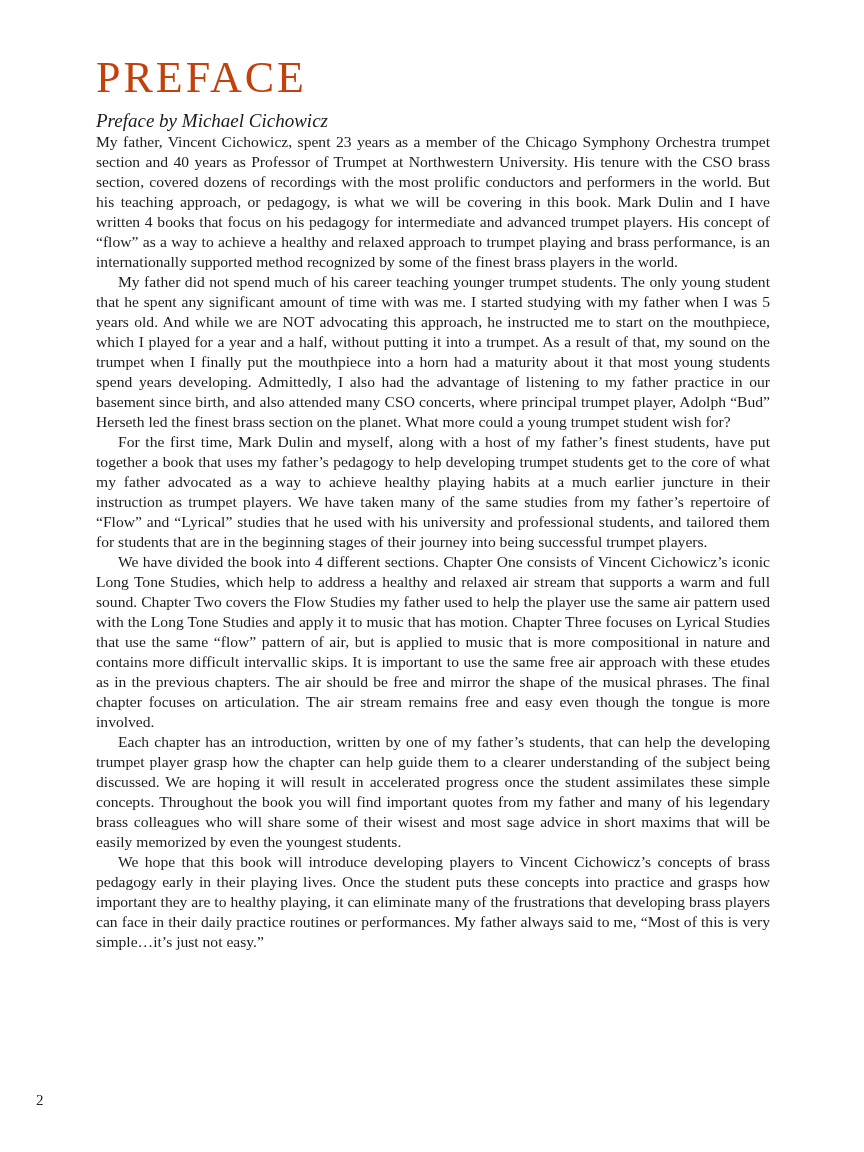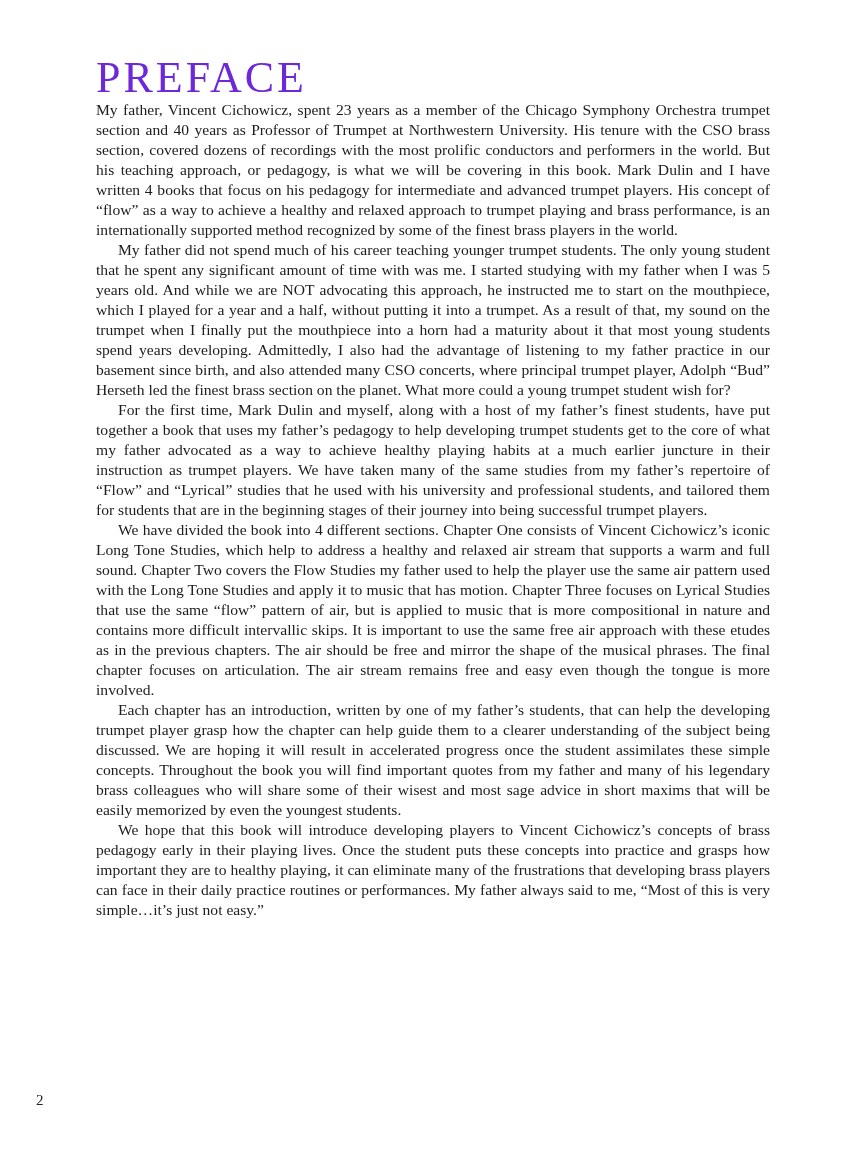--- a/index.html
+++ b/index.html
@@ -25,21 +25,21 @@
   .content {
     padding: 56px 96px 0 96px;
   }
   .title {
     font-family: "Liberation Serif", serif;
     font-size: 44px;
     font-weight: 400;
     letter-spacing: 3px;
     line-height: 1.0;
     margin: 0;
-    color: #6d28d9;
+    color: #c2410c;
   }
   .subtitle {
     font-family: "Liberation Serif", serif;
     font-style: italic;
     font-size: 19px;
     margin-top: 10px;
     color: #1a1a1a;
   }
   .body-text {
     width: 674px;
@@ -63,20 +63,21 @@
     font-size: 15px;
     color: #222222;
   }
 </style>
 </head>
 <body>
 
 <div class="page">
   <div class="content">
     <h1 class="title">PREFACE</h1>
+    <div class="subtitle">Preface by Michael Cichowicz</div>
     <div class="body-text">
       <p class="first">My father, Vincent Cichowicz, spent 23 years as a member of the Chicago Symphony Orchestra trumpet section and 40 years as Professor of Trumpet at Northwestern University. His tenure with the CSO brass section, covered dozens of recordings with the most prolific conductors and performers in the world. But his teaching approach, or pedagogy, is what we will be covering in this book. Mark Dulin and I have written 4 books that focus on his pedagogy for intermediate and advanced trumpet players. His concept of “flow” as a way to achieve a healthy and relaxed approach to trumpet playing and brass performance, is an internationally supported method recognized by some of the finest brass players in the world.</p>
       <p>My father did not spend much of his career teaching younger trumpet students. The only young student that he spent any significant amount of time with was me. I started studying with my father when I was 5 years old. And while we are NOT advocating this approach, he instructed me to start on the mouthpiece, which I played for a year and a half, without putting it into a trumpet. As a result of that, my sound on the trumpet when I finally put the mouthpiece into a horn had a maturity about it that most young students spend years developing. Admittedly, I also had the advantage of listening to my father practice in our basement since birth, and also attended many CSO concerts, where principal trumpet player, Adolph “Bud” Herseth led the finest brass section on the planet. What more could a young trumpet student wish for?</p>
       <p>For the first time, Mark Dulin and myself, along with a host of my father’s finest students, have put together a book that uses my father’s pedagogy to help developing trumpet students get to the core of what my father advocated as a way to achieve healthy playing habits at a much earlier juncture in their instruction as trumpet players. We have taken many of the same studies from my father’s repertoire of “Flow” and “Lyrical” studies that he used with his university and professional students, and tailored them for students that are in the beginning stages of their journey into being successful trumpet players.</p>
       <p>We have divided the book into 4 different sections. Chapter One consists of Vincent Cichowicz’s iconic Long Tone Studies, which help to address a healthy and relaxed air stream that supports a warm and full sound. Chapter Two covers the Flow Studies my father used to help the player use the same air pattern used with the Long Tone Studies and apply it to music that has motion. Chapter Three focuses on Lyrical Studies that use the same “flow” pattern of air, but is applied to music that is more compositional in nature and contains more difficult intervallic skips. It is important to use the same free air approach with these etudes as in the previous chapters. The air should be free and mirror the shape of the musical phrases. The final chapter focuses on articulation. The air stream remains free and easy even though the tongue is more involved.</p>
       <p>Each chapter has an introduction, written by one of my father’s students, that can help the developing trumpet player grasp how the chapter can help guide them to a clearer understanding of the subject being discussed. We are hoping it will result in accelerated progress once the student assimilates these simple concepts. Throughout the book you will find important quotes from my father and many of his legendary brass colleagues who will share some of their wisest and most sage advice in short maxims that will be easily memorized by even the youngest students.</p>
       <p>We hope that this book will introduce developing players to Vincent Cichowicz’s concepts of brass pedagogy early in their playing lives. Once the student puts these concepts into practice and grasps how important they are to healthy playing, it can eliminate many of the frustrations that developing brass players can face in their daily practice routines or performances. My father always said to me, “Most of this is very simple…it’s just not easy.”</p>
     </div>
   </div>
   <div class="page-number">2</div>

